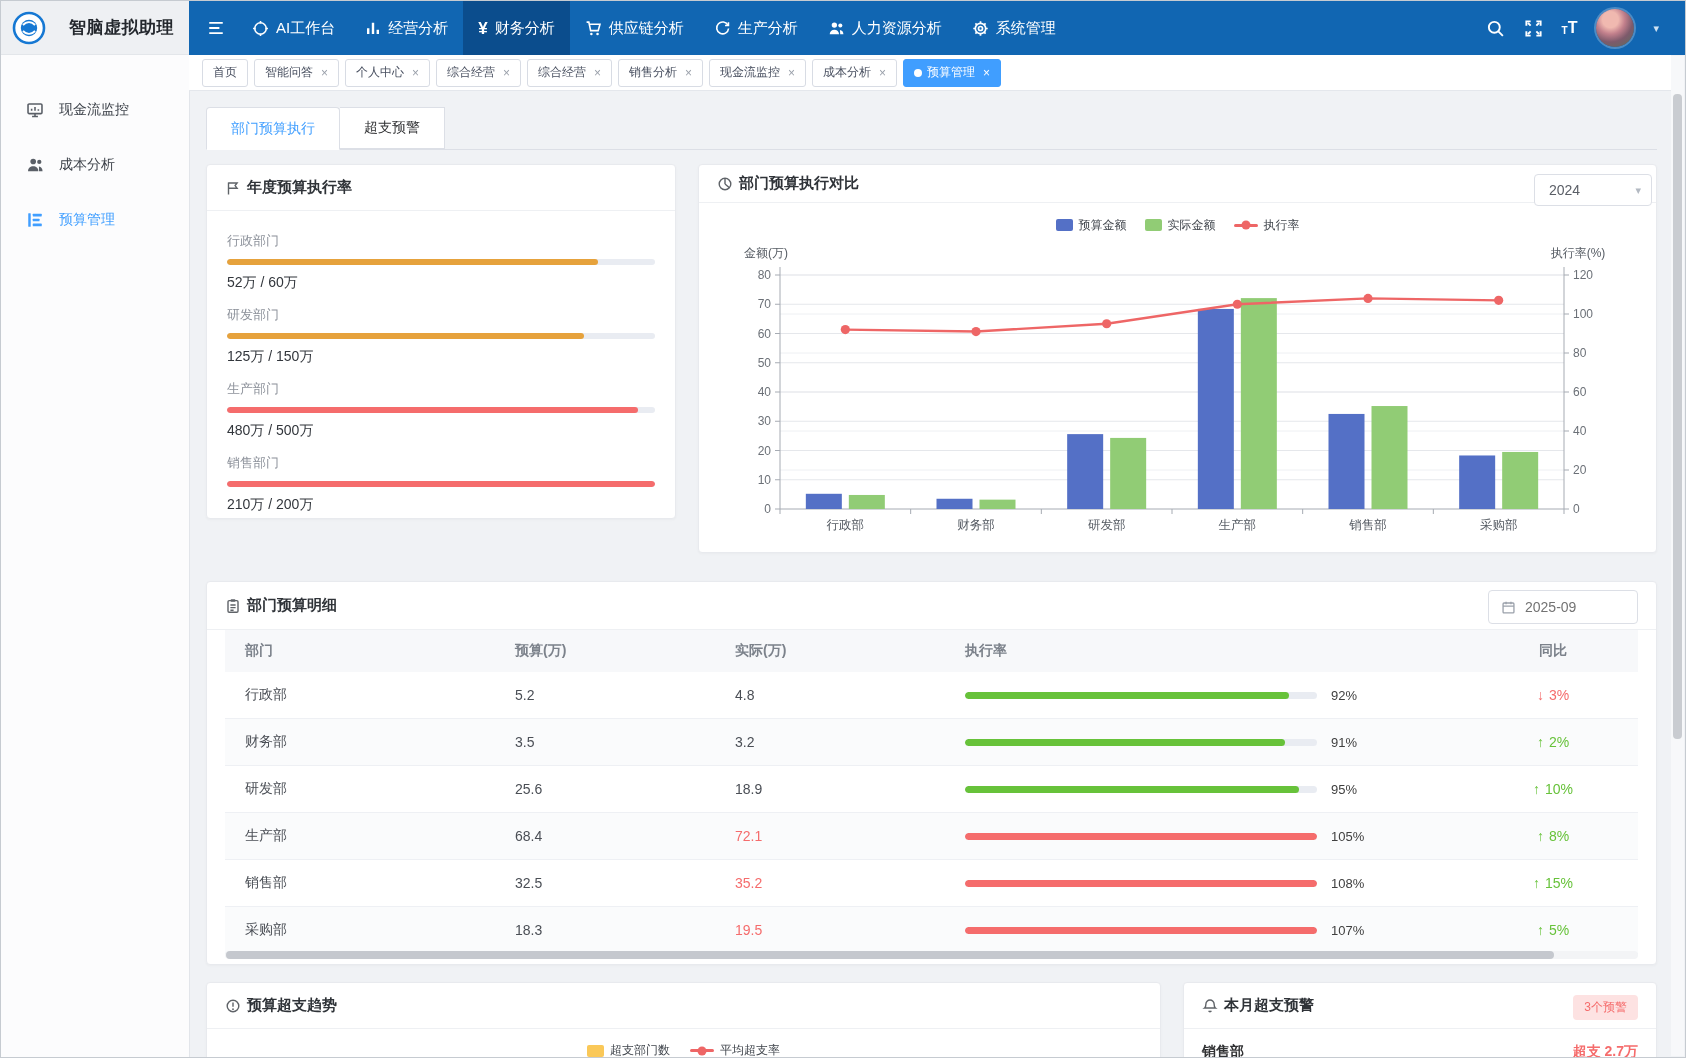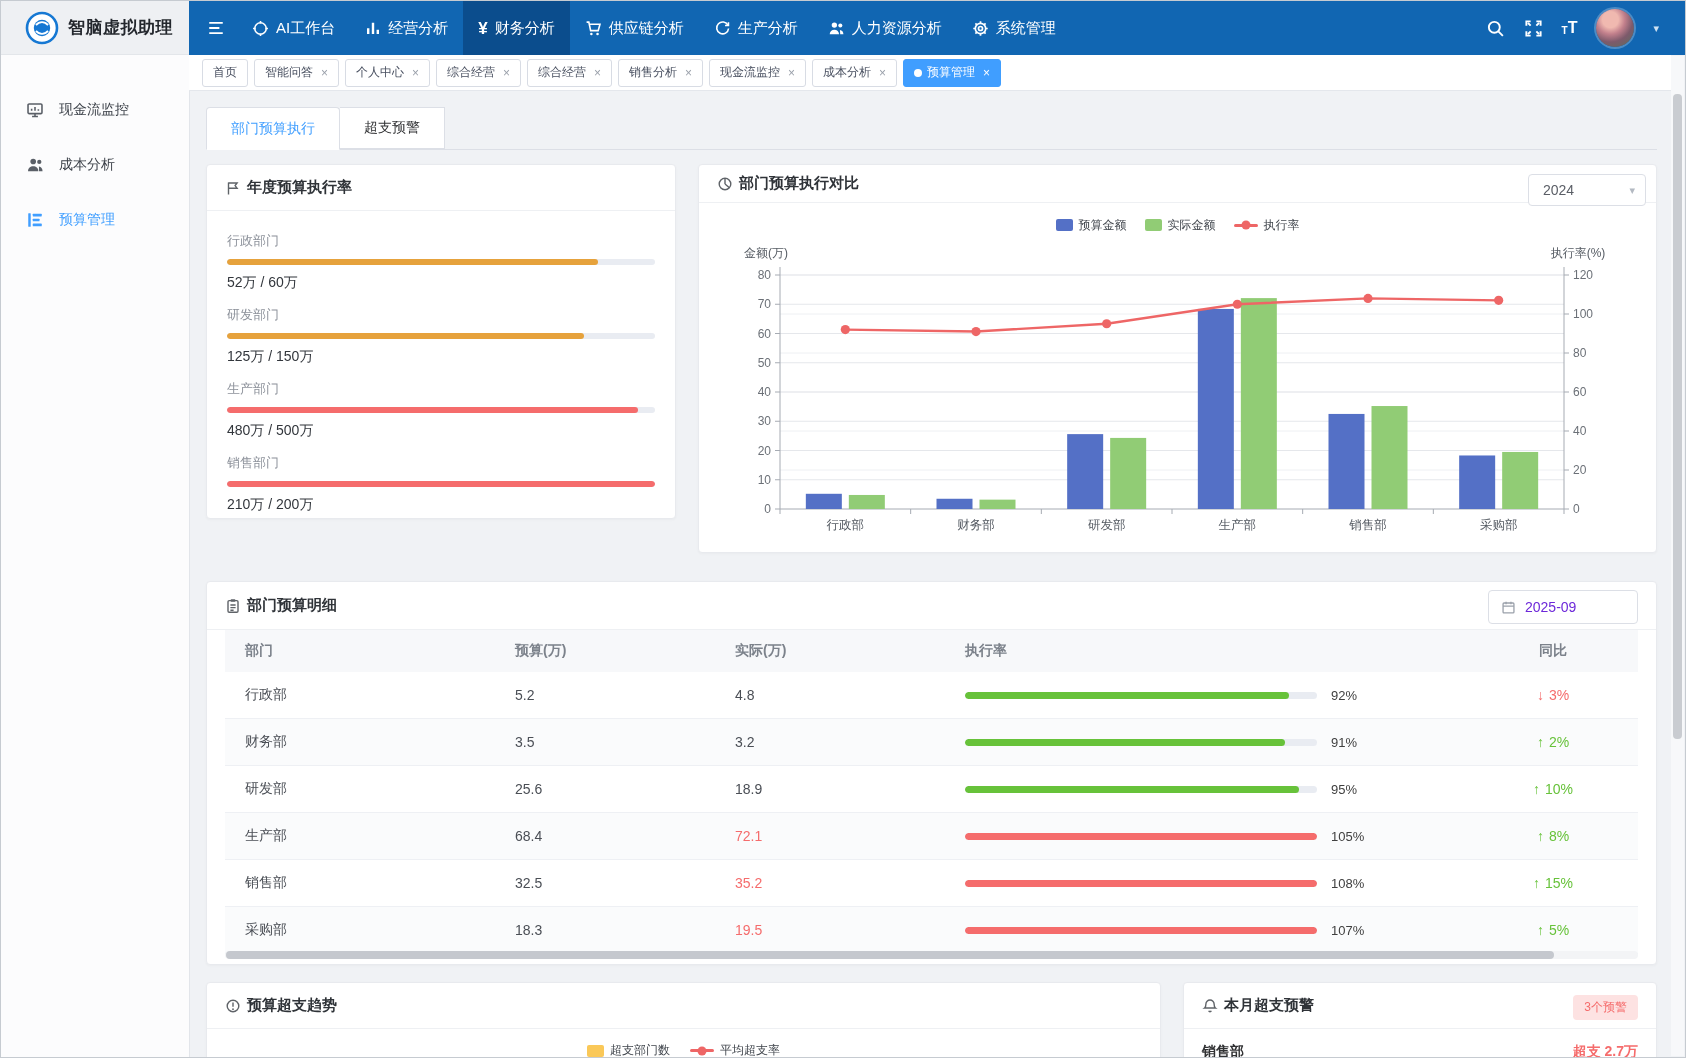--- a/index.html
+++ b/index.html
@@ -1,20 +1,20 @@
 <!DOCTYPE html>
 <html><head>
 <meta charset="utf-8">
 <style>
   html,body{margin:0;padding:0;background:#e8eaed;font-family:"Liberation Sans","DejaVu Sans",sans-serif;}
   .screen{position:relative;width:1686px;height:1058px;background:#f0f2f5;border:1px solid #c6cbd1;box-sizing:border-box;overflow:hidden;}
 
   
   .navbar{position:absolute;left:0;top:0;width:100%;height:54px;background:#1166b2;display:flex;align-items:center;z-index:5;}
-  .logo{width:188px;height:54px;background:#eef0f3;display:flex;align-items:center;gap:9px;padding-left:24px;box-sizing:border-box;flex:0 0 auto;border-bottom:1px solid #e3e6ea;}
+  .logo{width:188px;height:54px;background:#eef0f3;display:flex;align-items:center;gap:23px;padding-left:11px;box-sizing:border-box;flex:0 0 auto;border-bottom:1px solid #e3e6ea;}
   .logo-title{font-size:17px;font-weight:bold;color:#23272d;letter-spacing:.5px;}
   .nav-left{display:flex;align-items:center;margin-left:6px;flex:1;min-width:0;}
   .hamburger{color:#fff;padding:0 12px;height:54px;display:flex;align-items:center;cursor:pointer;}
   .nav-item{display:flex;align-items:center;gap:7px;color:#fff;font-size:15px;height:54px;padding:0 15px;cursor:pointer;white-space:nowrap;}
   .nav-item.active{background:#0b4d8d;}
   .nav-item .yen{font-size:17px;font-weight:bold;line-height:1;}
   .nav-right{display:flex;align-items:center;gap:19px;margin:0 26px 0 10px;flex:0 0 auto;}
   .nav-ico{display:flex;align-items:center;cursor:pointer;}
   .font-ico{color:#fff;font-weight:bold;cursor:pointer;display:flex;align-items:flex-end;line-height:1;}
   .avatar{width:38px;height:38px;border-radius:50%;flex:0 0 auto;cursor:pointer;
@@ -53,33 +53,33 @@
 
   
   .ab-body{padding:21px 20px 0;}
   .ab-group{margin-bottom:14px;}
   .ab-label{font-size:13px;color:#8d929b;margin-bottom:9px;}
   .ab-track{height:6px;background:#e9ecf2;border-radius:3px;overflow:hidden;}
   .ab-fill{height:6px;border-radius:3px;width:0;}
   .ab-val{font-size:14px;color:#32363c;margin-top:9px;}
 
   
-  .year-sel{position:absolute;right:10px;top:9px;width:118px;height:32px;border:1px solid #dcdfe6;border-radius:4px;background:#fff;display:flex;align-items:center;justify-content:space-between;padding:0 10px 0 14px;font-size:14px;font-weight:normal;color:#5a5e66;cursor:pointer;box-sizing:border-box;}
+  .year-sel{position:absolute;right:4px;top:9px;width:118px;height:32px;border:1px solid #dcdfe6;border-radius:4px;background:#fff;display:flex;align-items:center;justify-content:space-between;padding:0 10px 0 14px;font-size:14px;font-weight:normal;color:#5a5e66;cursor:pointer;box-sizing:border-box;}
   .sel-caret{color:#b3b9c2;font-size:11px;}
   .cmp-legend{display:flex;justify-content:center;align-items:center;gap:18px;margin-top:14px;font-size:12px;color:#42474e;height:16px;}
   .lg-item{display:flex;align-items:center;gap:6px;}
   .lg-sq{width:17px;height:12px;border-radius:2px;display:inline-block;}
   .lg-line{width:24px;height:3px;border-radius:2px;position:relative;display:inline-block;}
   .lg-dot{position:absolute;left:50%;top:50%;width:9px;height:9px;border-radius:50%;transform:translate(-50%,-50%);display:block;}
   #cmp-chart{display:block;margin:2px auto 0;}
 
   
   #card-detail{margin-top:28px;height:384px;position:relative;}
   #card-detail .card-head{height:48px;}
-  .month-sel{position:absolute;right:18px;top:8px;width:150px;height:34px;border:1px solid #dcdfe6;border-radius:4px;background:#fff;display:flex;align-items:center;gap:9px;padding:0 12px;font-size:14px;font-weight:normal;color:#6d28d9;cursor:pointer;box-sizing:border-box;}
+  .month-sel{position:absolute;right:18px;top:8px;width:150px;height:34px;border:1px solid #dcdfe6;border-radius:4px;background:#fff;display:flex;align-items:center;gap:9px;padding:0 12px;font-size:14px;font-weight:normal;color:#737373;cursor:pointer;box-sizing:border-box;}
   .table{margin:0 18px;}
   .thead{display:flex;align-items:center;height:42px;background:#f7f8fa;font-size:14px;color:#7c828b;font-weight:bold;}
   .trow{display:flex;align-items:center;height:46px;border-bottom:1px solid #eef0f4;font-size:14px;color:#4a4e55;}
   .tbody .trow:nth-child(2n){background:#fafbfc;}
   .col-dept{flex:0 0 290px;padding-left:20px;box-sizing:border-box;}
   .col-b{flex:0 0 220px;}
   .col-a{flex:0 0 230px;}
   .col-r{flex:1;display:flex;align-items:center;min-width:0;}
   .col-y{flex:0 0 170px;display:flex;justify-content:center;align-items:center;gap:5px;}
   .rate-track{width:352px;height:7px;background:#e9ecf2;border-radius:4px;overflow:hidden;}

